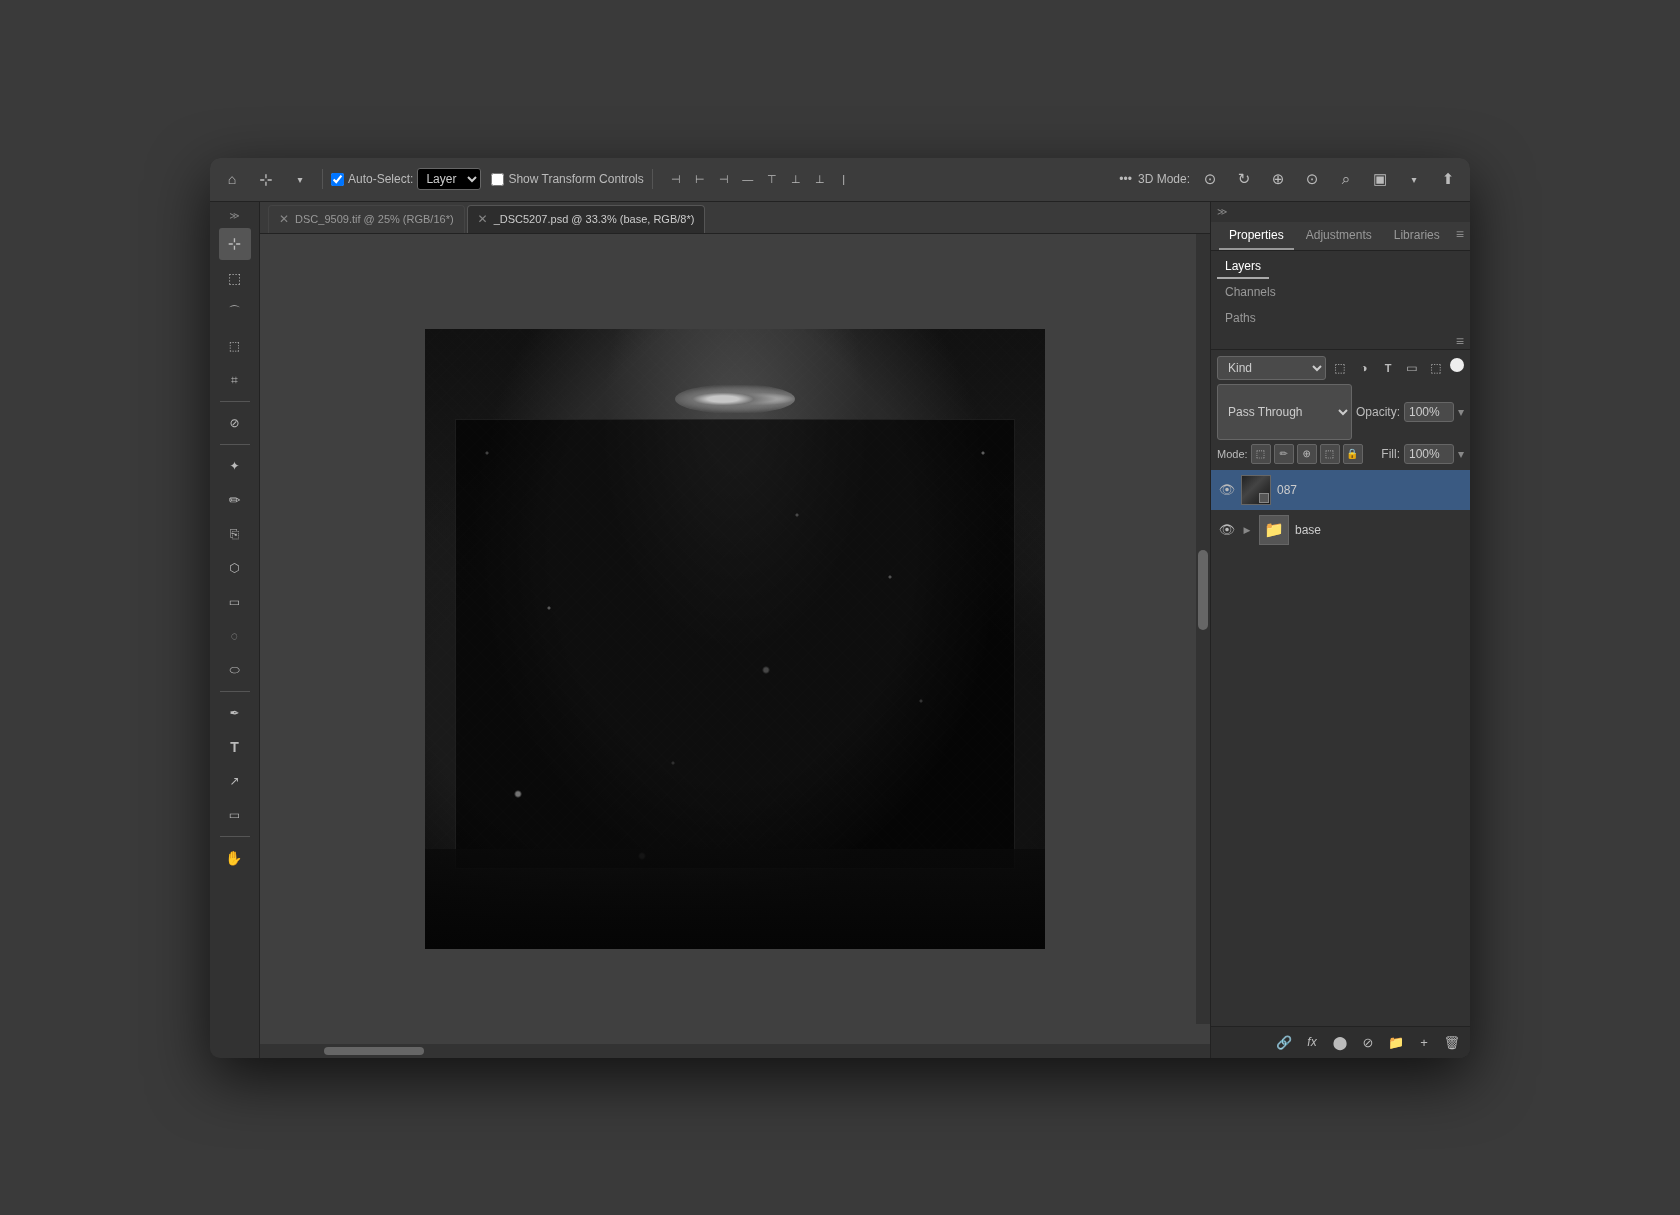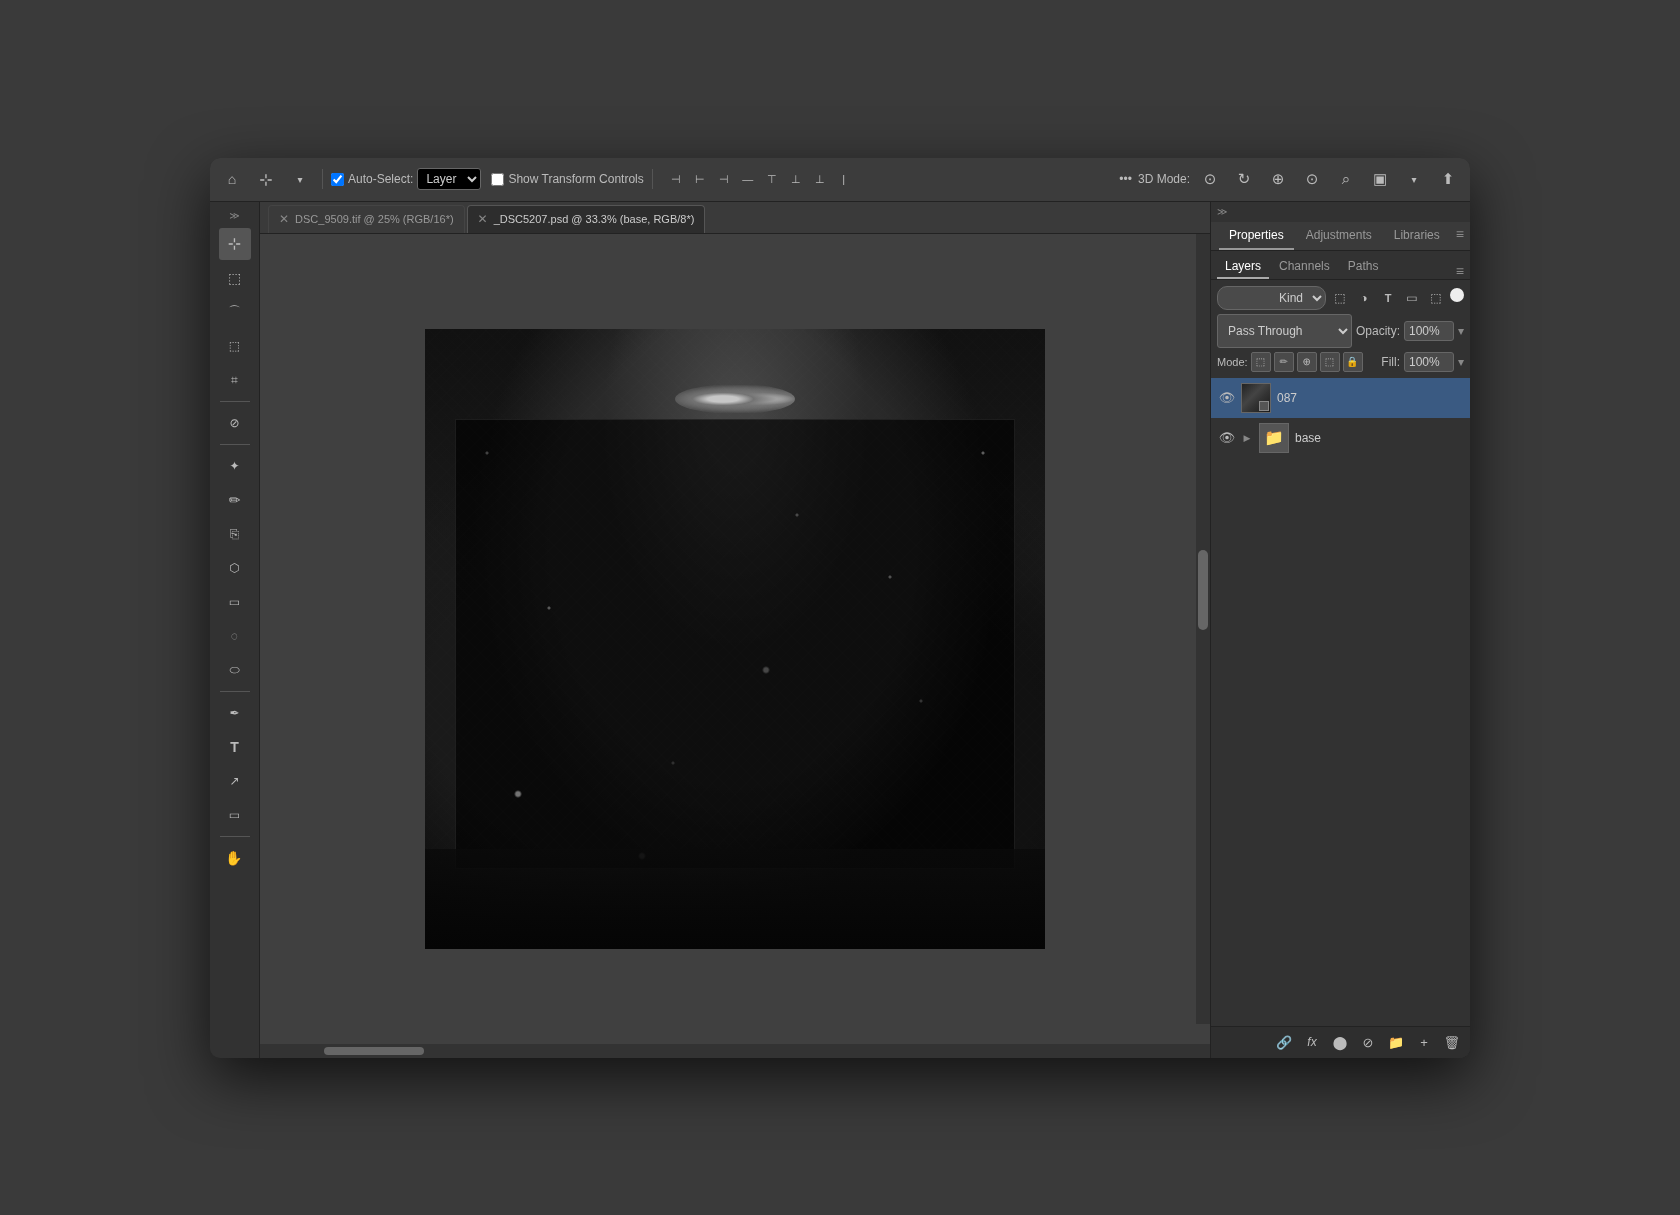--- a/index.html
+++ b/index.html
@@ -312,21 +312,22 @@
       border-bottom: 2px solid transparent;
     }
     .panel-tab.active { color: #fff; border-bottom-color: #999; }
     .panel-tab-menu { margin-left: auto; color: #888; cursor: pointer; font-size: 14px; padding: 4px; }
     
     .layers-tabs {
       display: flex;
       padding: 4px 6px 0;
       gap: 2px;
       border-bottom: 1px solid #222;
-      align-items: flex-end;
+      align-items: flex-start;
+      flex-direction: column;
     }
     .layers-tab {
       padding: 4px 8px;
       font-size: 12px;
       cursor: pointer;
       color: #999;
       border-bottom: 2px solid transparent;
     }
     .layers-tab.active { color: #fff; border-bottom-color: #aaa; }
     .layers-tab-menu { margin-left: auto; color: #888; cursor: pointer; font-size: 14px; }
@@ -337,43 +338,42 @@
       flex-direction: column;
       gap: 4px;
     }
     .kind-row { display: flex; align-items: center; gap: 4px; }
     .kind-select {
       flex: 1;
       background: #4a4a4a;
       border: 1px solid #666;
       color: #ccc;
       padding: 3px 6px;
-      border-radius: 10px;
+      border-radius: 3px;
       font-size: 12px;
-      text-align: right;
     }
     .kind-icons { display: flex; gap: 4px; }
     .kind-icon {
       width: 20px; height: 20px;
       background: transparent; border: none;
       color: #bbb; cursor: pointer;
       display: flex; align-items: center; justify-content: center;
       font-size: 12px; border-radius: 2px;
     }
     .kind-icon:last-child {
       width: 14px; height: 14px;
       background: #eee; border-radius: 50%;
     }
     .blend-row { display: flex; align-items: center; gap: 4px; }
     .blend-select {
       flex: 1;
       background: #4a4a4a;
       border: 1px solid #666;
       color: #ccc;
-      padding: 8px 6px;
+      padding: 19px 6px;
       border-radius: 3px;
       font-size: 12px;
     }
     .opacity-group { display: flex; align-items: center; gap: 4px; font-size: 12px; color: #bbb; }
     .opacity-val {
       background: #4a4a4a;
       border: 1px solid #666;
       color: #ccc;
       padding: 2px 4px;
       border-radius: 3px;

